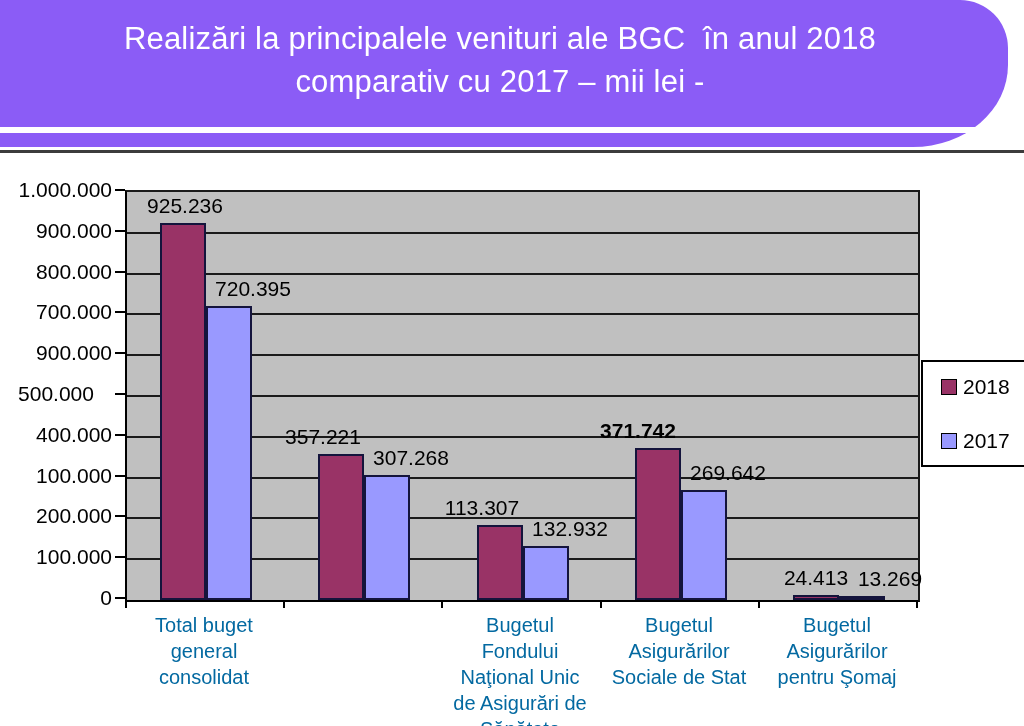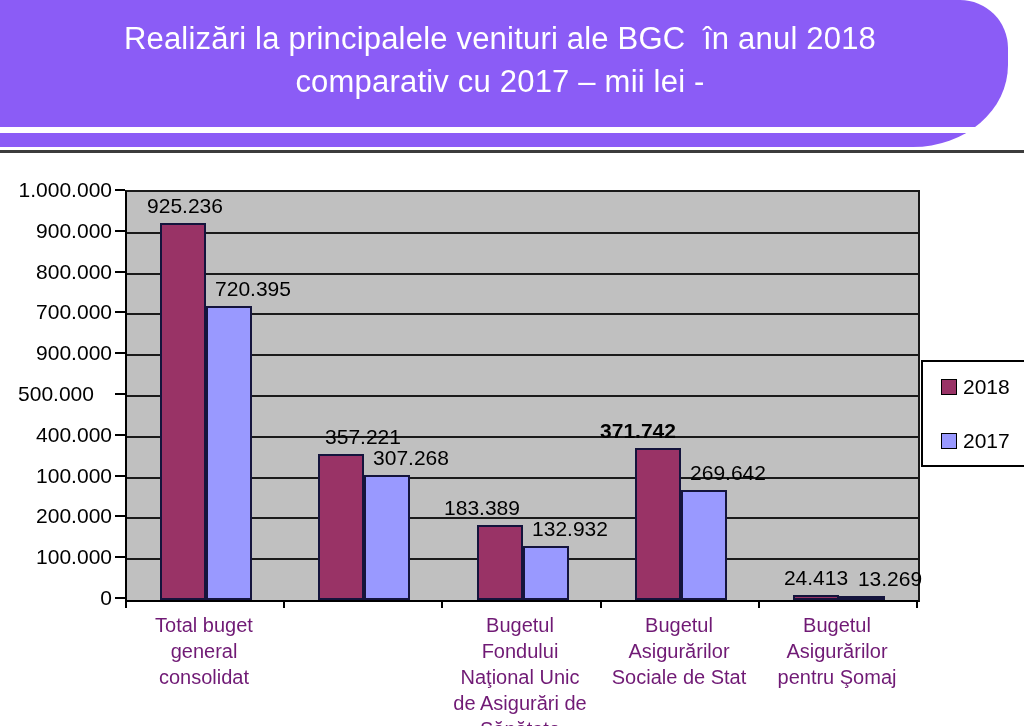--- a/index.html
+++ b/index.html
@@ -32,21 +32,21 @@
   }
   .ytick-mark{position:absolute;width:10px;height:2px;background:#000;}
   .xtick-mark{position:absolute;width:2px;height:8px;background:#000;top:600px;}
   .bar{position:absolute;bottom:0;width:46px;border:2px solid #14143c;box-sizing:border-box;}
   .bar-label{
     position:absolute;font-size:21px;white-space:nowrap;
     transform:translateX(-50%);color:#000;
   }
   .cat-label{
     position:absolute;top:612px;text-align:center;
-    font-size:20px;line-height:26px;color:#701a75;
+    font-size:20px;line-height:26px;color:#0369a1;
   }
   
   .legend{
     position:absolute;left:921px;top:360px;width:120px;height:103px;
     background:#ffffff;border:2px solid #000;
   }
   .legend-row{position:absolute;left:18px;height:26px;display:flex;align-items:center;}
   .legend-row.r0{top:12px;}
   .legend-row.r1{top:66px;}
   .legend-swatch{width:14px;height:14px;border:1px solid #000;margin-right:6px;flex:0 0 auto;}
@@ -126,23 +126,23 @@
     </div>
     <div class="legend-row r1">
       <span class="legend-swatch" id="sw-2017" style="background: rgb(153, 153, 255);"></span>
       <span class="legend-text">2017</span>
     </div>
   </div>
 
 <div class="bar-label" style="left: 185px; top: 194px;">925.236</div>
     <div class="bar-label" style="left: 253px; top: 277px;">720.395</div>
     <div class="cat-label" style="left: 125px; width: 158px;">Total buget<br>general<br>consolidat</div>
-    <div class="bar-label" style="left: 323px; top: 425px; margin-left: 40px;">357.221</div>
+    <div class="bar-label" style="left: 323px; top: 425px;">357.221</div>
     <div class="bar-label" style="left: 411px; top: 446px;">307.268</div>
-    <div class="bar-label" style="left: 482px; top: 496px;">183.389</div>
+    <div class="bar-label" style="left: 482px; top: 496px;">113.307</div>
     <div class="bar-label" style="left: 570px; top: 517px;">132.932</div>
     <div class="cat-label" style="left: 441px; width: 158px;">Bugetul<br>Fondului<br>Naţional Unic<br>de Asigurări de<br>Sănătate</div>
     <div class="bar-label" style="left: 638px; top: 419px; font-weight: bold;">371.742</div>
     <div class="bar-label" style="left: 728px; top: 461px; text-align: center;">269.642</div>
     <div class="cat-label" style="left: 600px; width: 158px;">Bugetul<br>Asigurărilor<br>Sociale de Stat</div>
     <div class="bar-label" style="left: 816px; top: 566px;">24.413</div>
     <div class="bar-label" style="left: 890px; top: 567px;">13.269</div>
     <div class="cat-label" style="left: 758px; width: 158px;">Bugetul<br>Asigurărilor<br>pentru Şomaj</div>
   </div>
 

